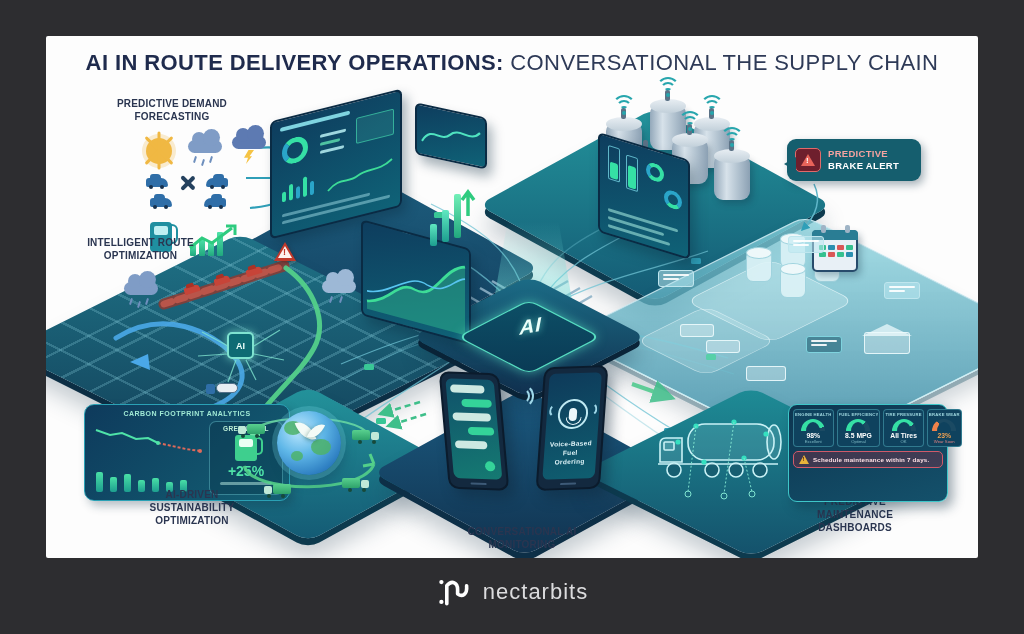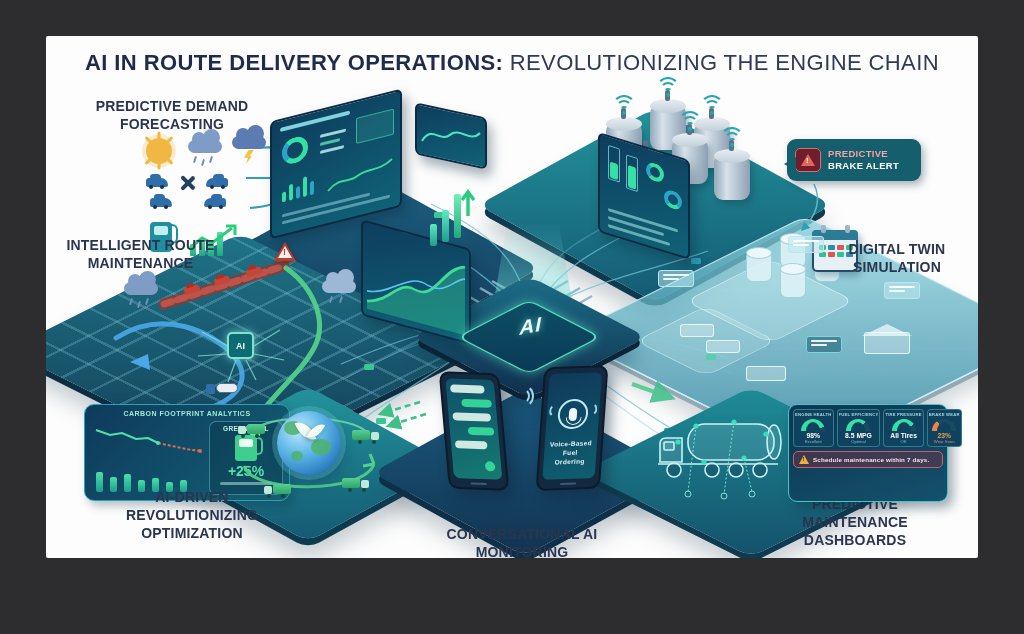--- a/index.html
+++ b/index.html
@@ -8,21 +8,21 @@
 
   
   .card { position:absolute; left:46px; top:36px; width:932px; height:522px;
           background:#fdfdfd; border-radius:2px; overflow:hidden; }
 
   .title { position:absolute; top:14px; left:0; width:100%; text-align:center;
            font-size:22px; letter-spacing:.4px; color:#1f2b4d; white-space:nowrap; }
   .title .b { font-weight:800; }
   .title .r { font-weight:400; color:#2e3a57; }
 
-  .label { position:absolute; font-weight:800; font-size:14px; line-height:1.3;
+  .label { position:absolute; font-weight:800; font-size:10px; line-height:1.3;
            color:#2a3550; text-align:center; white-space:pre-line; letter-spacing:.2px; z-index:7; }
 
   
   .dia { position:absolute; transform: scaleY(var(--sy,.55)) rotate(45deg); border-radius:16px; }
   .plat-navy { background:linear-gradient(135deg,#1d5d7d,#123c5c); box-shadow:9px 9px 0 #0d2f47, 26px 26px 28px rgba(30,60,80,.25); }
   .plat-teal { background:linear-gradient(135deg,#23939b,#145a74); box-shadow:9px 9px 0 #0d3a4e, 26px 26px 28px rgba(30,60,80,.25); }
   .plat-ghost{ background:linear-gradient(135deg,rgba(140,214,224,.75),rgba(32,120,150,.78));
                border:2px solid rgba(220,245,250,.8); box-shadow:7px 7px 0 rgba(20,80,100,.35), 22px 22px 26px rgba(30,60,80,.2); }
 
   
@@ -271,30 +271,28 @@
       <g stroke="#3fbf8a" stroke-width="2.6" fill="none" stroke-dasharray="6 4">
         <path d="M374,366 L334,378" marker-end="url(#arwg)"></path>
         <path d="M380,378 L342,390" marker-end="url(#arwg)"></path>
       </g>
 
       <path d="M768,148 C776,165 770,180 756,194" stroke="#5fb6c9" stroke-width="1.5" fill="none" marker-end="url(#arw)"></path>
 
       <path d="M586,348 L626,362" stroke="#49c98a" stroke-width="4" fill="none" marker-end="url(#arwg)" opacity=".85"></path>
     </svg>
 
-    <h1 class="title"><span class="b">AI IN ROUTE DELIVERY OPERATIONS:</span><span class="r"> REVOLUTIONIZING THE ENGINE CHAIN</span></h1>
+    <h1 class="title"><span class="b">AI IN ROUTE DELIVERY OPERATIONS:</span><span class="r"> CONVERSATIONAL THE SUPPLY CHAIN</span></h1>
 
     <div class="label" style="left:26px; top:61px; width:200px;">PREDICTIVE DEMAND
 FORECASTING</div>
     <div class="label" style="left:2px; top:200px; width:185px;">INTELLIGENT ROUTE
-MAINTENANCE</div>
-    <div class="label" style="left:776px; top:204px; width:150px;">DIGITAL TWIN
-SIMULATION</div>
+OPTIMIZATION</div>
     <div class="label" style="left:46px; top:452px; width:200px;">AI-DRIVEN
-REVOLUTIONIZING
+SUSTAINABILITY
 OPTIMIZATION</div>
     <div class="label" style="left:366px; top:489px; width:220px;">CONVERSATIONAL AI
 MONITORING</div>
     <div class="label" style="left:709px; top:459px; width:200px;">PREDICTIVE
 MAINTENANCE
 DASHBOARDS</div>
 
     <div class="sun" style="left:100px; top:102px;">
         <i class="d1"></i>
         <i class="d2"></i>
@@ -641,13 +639,21 @@
         </div>
       </div>
       <div class="dash-alert">
         <span class="t"></span>
         <span class="tx">Schedule maintenance within 7 days.</span>
       </div>
     </div>
 
   </div>
 
+  <div class="brand">
+    <svg width="36" height="36" viewBox="0 0 40 40">
+      <circle cx="6" cy="9" r="2.4" fill="#ffffff"></circle>
+      <circle cx="6" cy="31" r="2.4" fill="#ffffff"></circle>
+      <path d="M12 33 V13 c6,-7 12,-3 12,4 v5 c5,4 11,1 10,-9" stroke="#ffffff" stroke-width="4" fill="none" stroke-linecap="round" stroke-linejoin="round"></path>
+    </svg>
+    <span class="nm">nectarbits</span>
+  </div>
 </div>
 
 </body></html>

